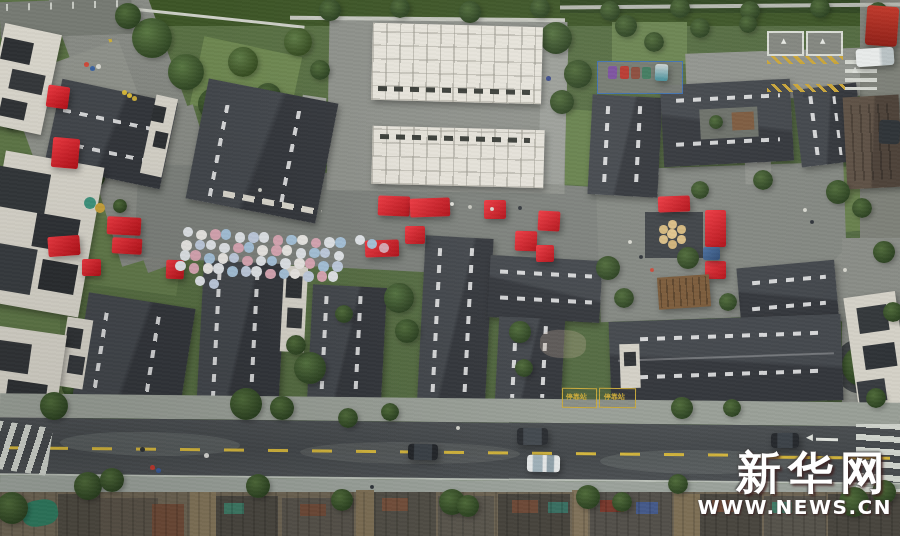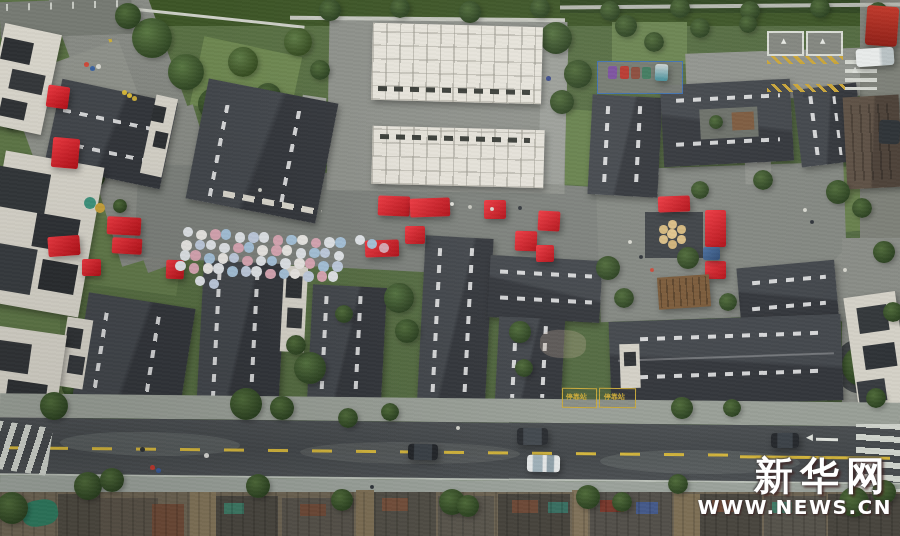--- a/index.html
+++ b/index.html
@@ -14,21 +14,21 @@
     background:
       radial-gradient(circle at 65% 25%, rgba(255,255,255,.05), transparent 55%),
       radial-gradient(circle at 10% 90%, rgba(0,0,0,.10), transparent 50%),
       repeating-linear-gradient(7deg, rgba(255,255,255,.015) 0 2px, rgba(0,0,0,.02) 2px 4px);
   }
   .wm{
     position:absolute; right:8px; bottom:16px; z-index:50; text-align:right;
     color:#ffffff; font-weight:bold; pointer-events:none;
   }
   .wm .l1{
-    font-size:39px; letter-spacing:7px; line-height:1;
+    font-size:45px; letter-spacing:7px; line-height:1;
     text-shadow:0 0 2px rgba(70,70,70,.95), 2px 2px 3px rgba(60,25,25,.85), -1px -1px 2px rgba(70,70,70,.8);
   }
   .wm .l2{
     font-size:20px; letter-spacing:1.5px; line-height:1.25;
     text-shadow:0 0 2px rgba(70,70,70,.95), 1px 1px 2px rgba(60,25,25,.85);
   }
 </style>
 </head>
 <body>
 

